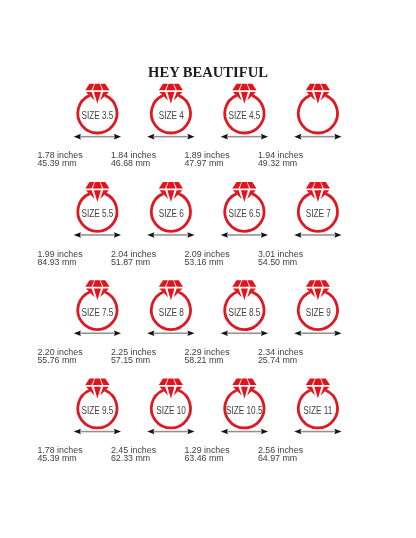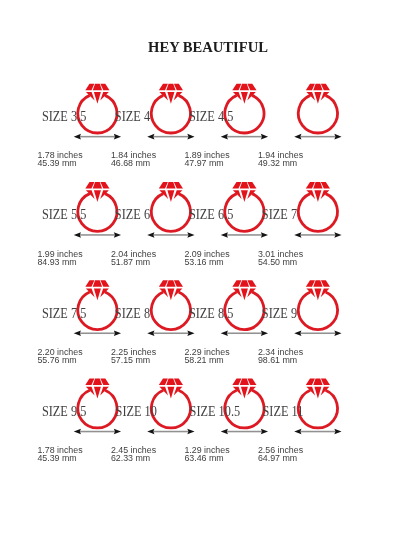--- a/index.html
+++ b/index.html
@@ -6,26 +6,26 @@
   html,body{margin:0;padding:0;background:#ffffff;}
   body{width:416px;height:538px;overflow:hidden;
        font-family:"Liberation Sans",sans-serif;}
   .page{position:relative;width:416px;height:538px;background:#ffffff;}
 
   #art{position:absolute;left:0;top:0;width:416px;height:538px;}
 
   .title{position:absolute;left:0;width:416px;text-align:center;
          font-family:"Liberation Serif",serif;font-weight:bold;
          font-size:14.6px;line-height:14.6px;color:#1c1c1c;
-         transform:translateZ(0);}
+         transform:translateZ(0);margin-top:25px;}
 
   .cell{position:absolute;width:120px;height:80px;}
 
-  .size-label{position:absolute;left:0;width:120px;text-align:left;
-              font-size:15px;line-height:10.3px;color:#414141;white-space:nowrap;font-family:Liberation Serif, serif;}
+  .size-label{position:absolute;left:0;width:120px;text-align:center;
+              font-size:10px;line-height:10.3px;color:#414141;white-space:nowrap;}
   .size-label > span{display:inline-block;transform:scaleX(.82) translateZ(0);
                      transform-origin:center;}
 
   .caption{position:absolute;left:0;width:120px;text-align:left;
            font-size:8.85px;line-height:8.85px;color:#414141;white-space:nowrap;
            transform:translateZ(0);}
 </style>
 </head>
 <body>
 
@@ -308,21 +308,21 @@
         <div class="caption" style="top:75.65px">57.15 mm</div>
       </div>
       <div class="cell" style="left: 184.4px; top: 280.3px;">
         <div class="size-label" style="top:27.3px"><span>SIZE 8.5</span></div>
         <div class="caption" style="top:67.6px">2.29 inches</div>
         <div class="caption" style="top:75.65px">58.21 mm</div>
       </div>
       <div class="cell" style="left: 257.9px; top: 280.3px;">
         <div class="size-label" style="top:27.3px"><span>SIZE 9</span></div>
         <div class="caption" style="top:67.6px">2.34 inches</div>
-        <div class="caption" style="top:75.65px">98.61 mm</div>
+        <div class="caption" style="top:75.65px">25.74 mm</div>
       </div>
       <div class="cell" style="left: 37.4px; top: 378.6px;">
         <div class="size-label" style="top:27.3px"><span>SIZE 9.5</span></div>
         <div class="caption" style="top:67.6px">1.78 inches</div>
         <div class="caption" style="top:75.65px">45.39 mm</div>
       </div>
       <div class="cell" style="left: 110.9px; top: 378.6px;">
         <div class="size-label" style="top:27.3px"><span>SIZE 10</span></div>
         <div class="caption" style="top:67.6px">2.45 inches</div>
         <div class="caption" style="top:75.65px">62.33 mm</div>

